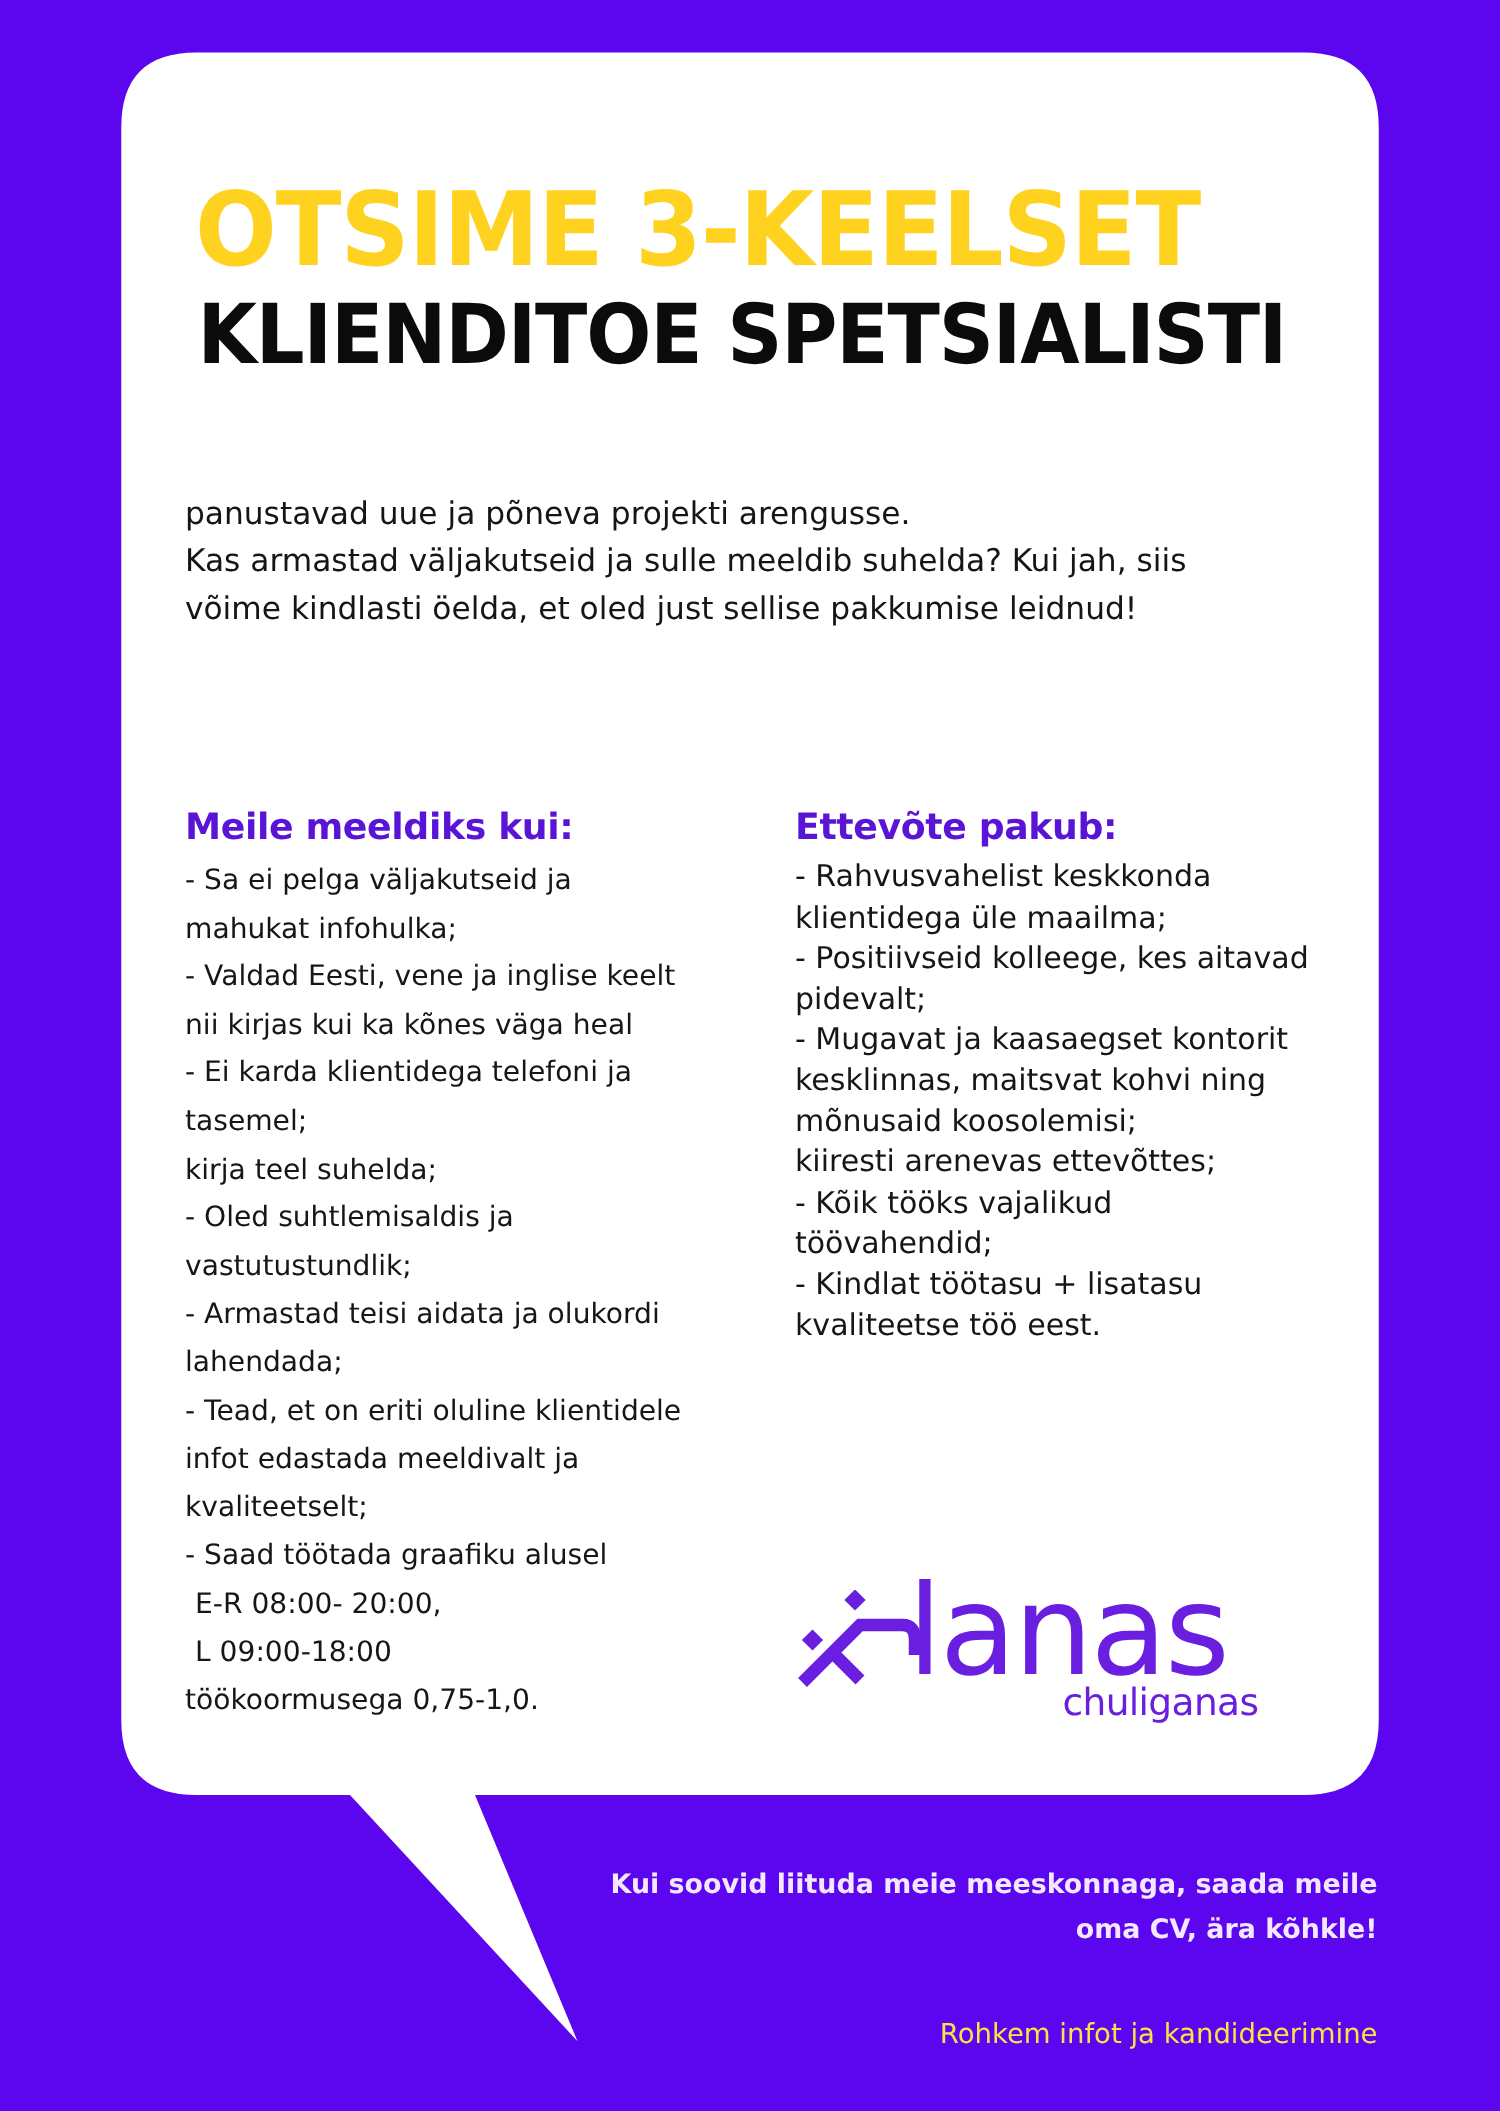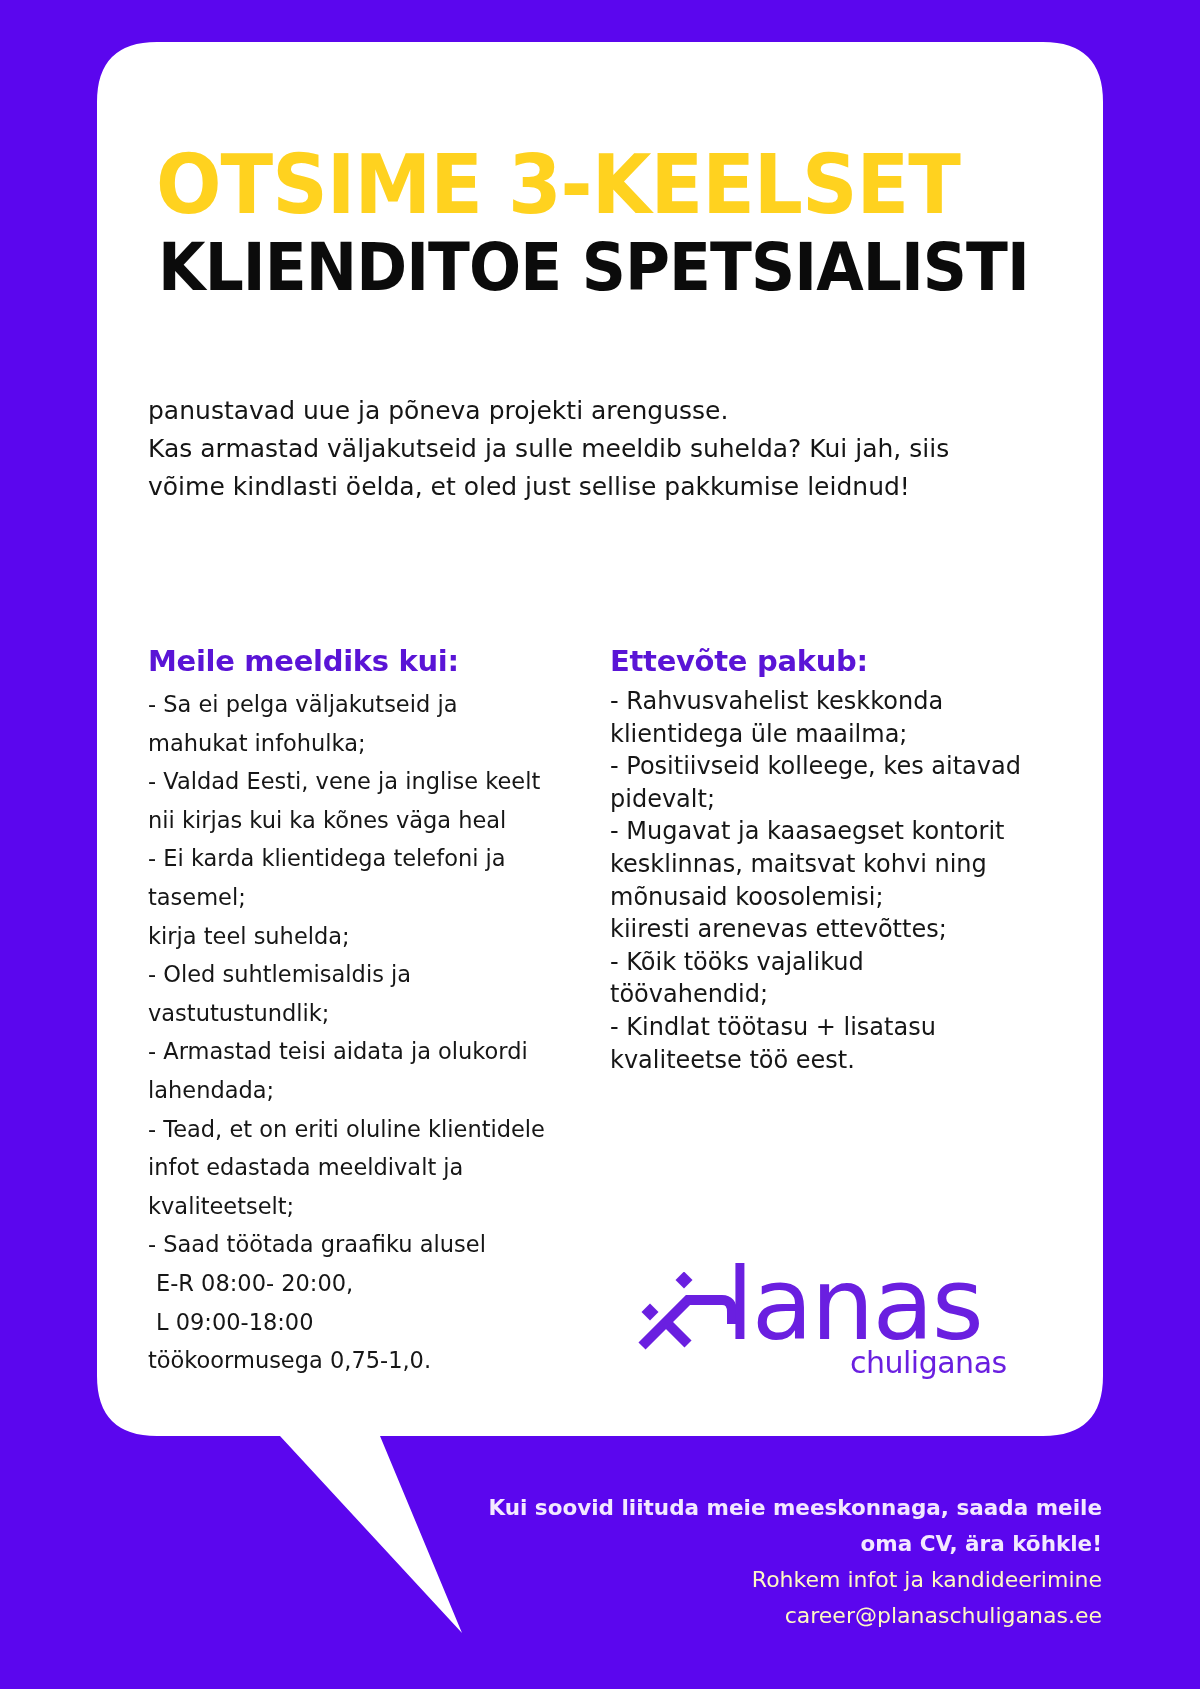--- a/index.html
+++ b/index.html
@@ -25,21 +25,21 @@
       transform: scaleX(0.93); transform-origin: left top;
     }
     .intro {
       position: absolute; left: 148px; top: 392px; width: 920px;
       font-family: "DejaVu Sans", sans-serif;
       font-size: 25px; line-height: 38px; color: #151515;
     }
     .intro p { margin: 0; }
     .col { position: absolute; font-family: "DejaVu Sans", sans-serif; color: #161616; }
     .col-left { left: 148px; top: 641px; width: 440px; }
-    .col-right { left: 610px; top: 641px; width: 440px; }
+    .col-right { left: 636px; top: 641px; width: 440px; }
     .col h2 {
       margin: 0 0 4px 0;
       font-size: 29px; line-height: 40px; font-weight: bold;
       color: #5a14d6; letter-spacing: -0.3px;
     }
     .col-left .lines { font-size: 22.5px; line-height: 38.6px; }
     .col-right .lines { font-size: 24px; line-height: 32.6px; }
     .lines div { white-space: nowrap; }
     .lines .indent { padding-left: 8px; }
     .logo { position: absolute; left: 638px; top: 1250px; width: 340px; height: 140px; }
@@ -55,21 +55,21 @@
       font-size: 30px; line-height: 34px; color: #6a1fe0;
       letter-spacing: -0.5px;
       margin-left: 40px;
     }
     .logo-mark { position: absolute; left: 0; top: 22px; }
     .footer {
       position: absolute; right: 98px; top: 1490px; width: 700px;
       text-align: right; font-family: "DejaVu Sans", sans-serif; color: #f3e8ff;
     }
     .footer .cta { font-size: 21.5px; line-height: 36px; font-weight: bold; }
-    .footer .info { font-size: 22px; line-height: 36px; font-weight: normal; color: #fef9c3; }
+    .footer .info { font-size: 22px; line-height: 36px; font-weight: normal; color: #fde047; margin-top: 48px; }
   </style>
 </head>
 <body>
 
 <svg class="bubble-svg" width="1200" height="1689" viewBox="0 0 1200 1689">
   <path d="M157 42 H1043 Q1103 42 1103 102 V1376 Q1103 1436 1043 1436 H380 L462 1633 L280 1436 H157 Q97 1436 97 1376 V102 Q97 42 157 42 Z" fill="#ffffff"></path>
 </svg>
 
 <div class="headline-1">OTSIME 3-KEELSET</div>
 <div class="headline-2">KLIENDITOE SPETSIALISTI</div>

